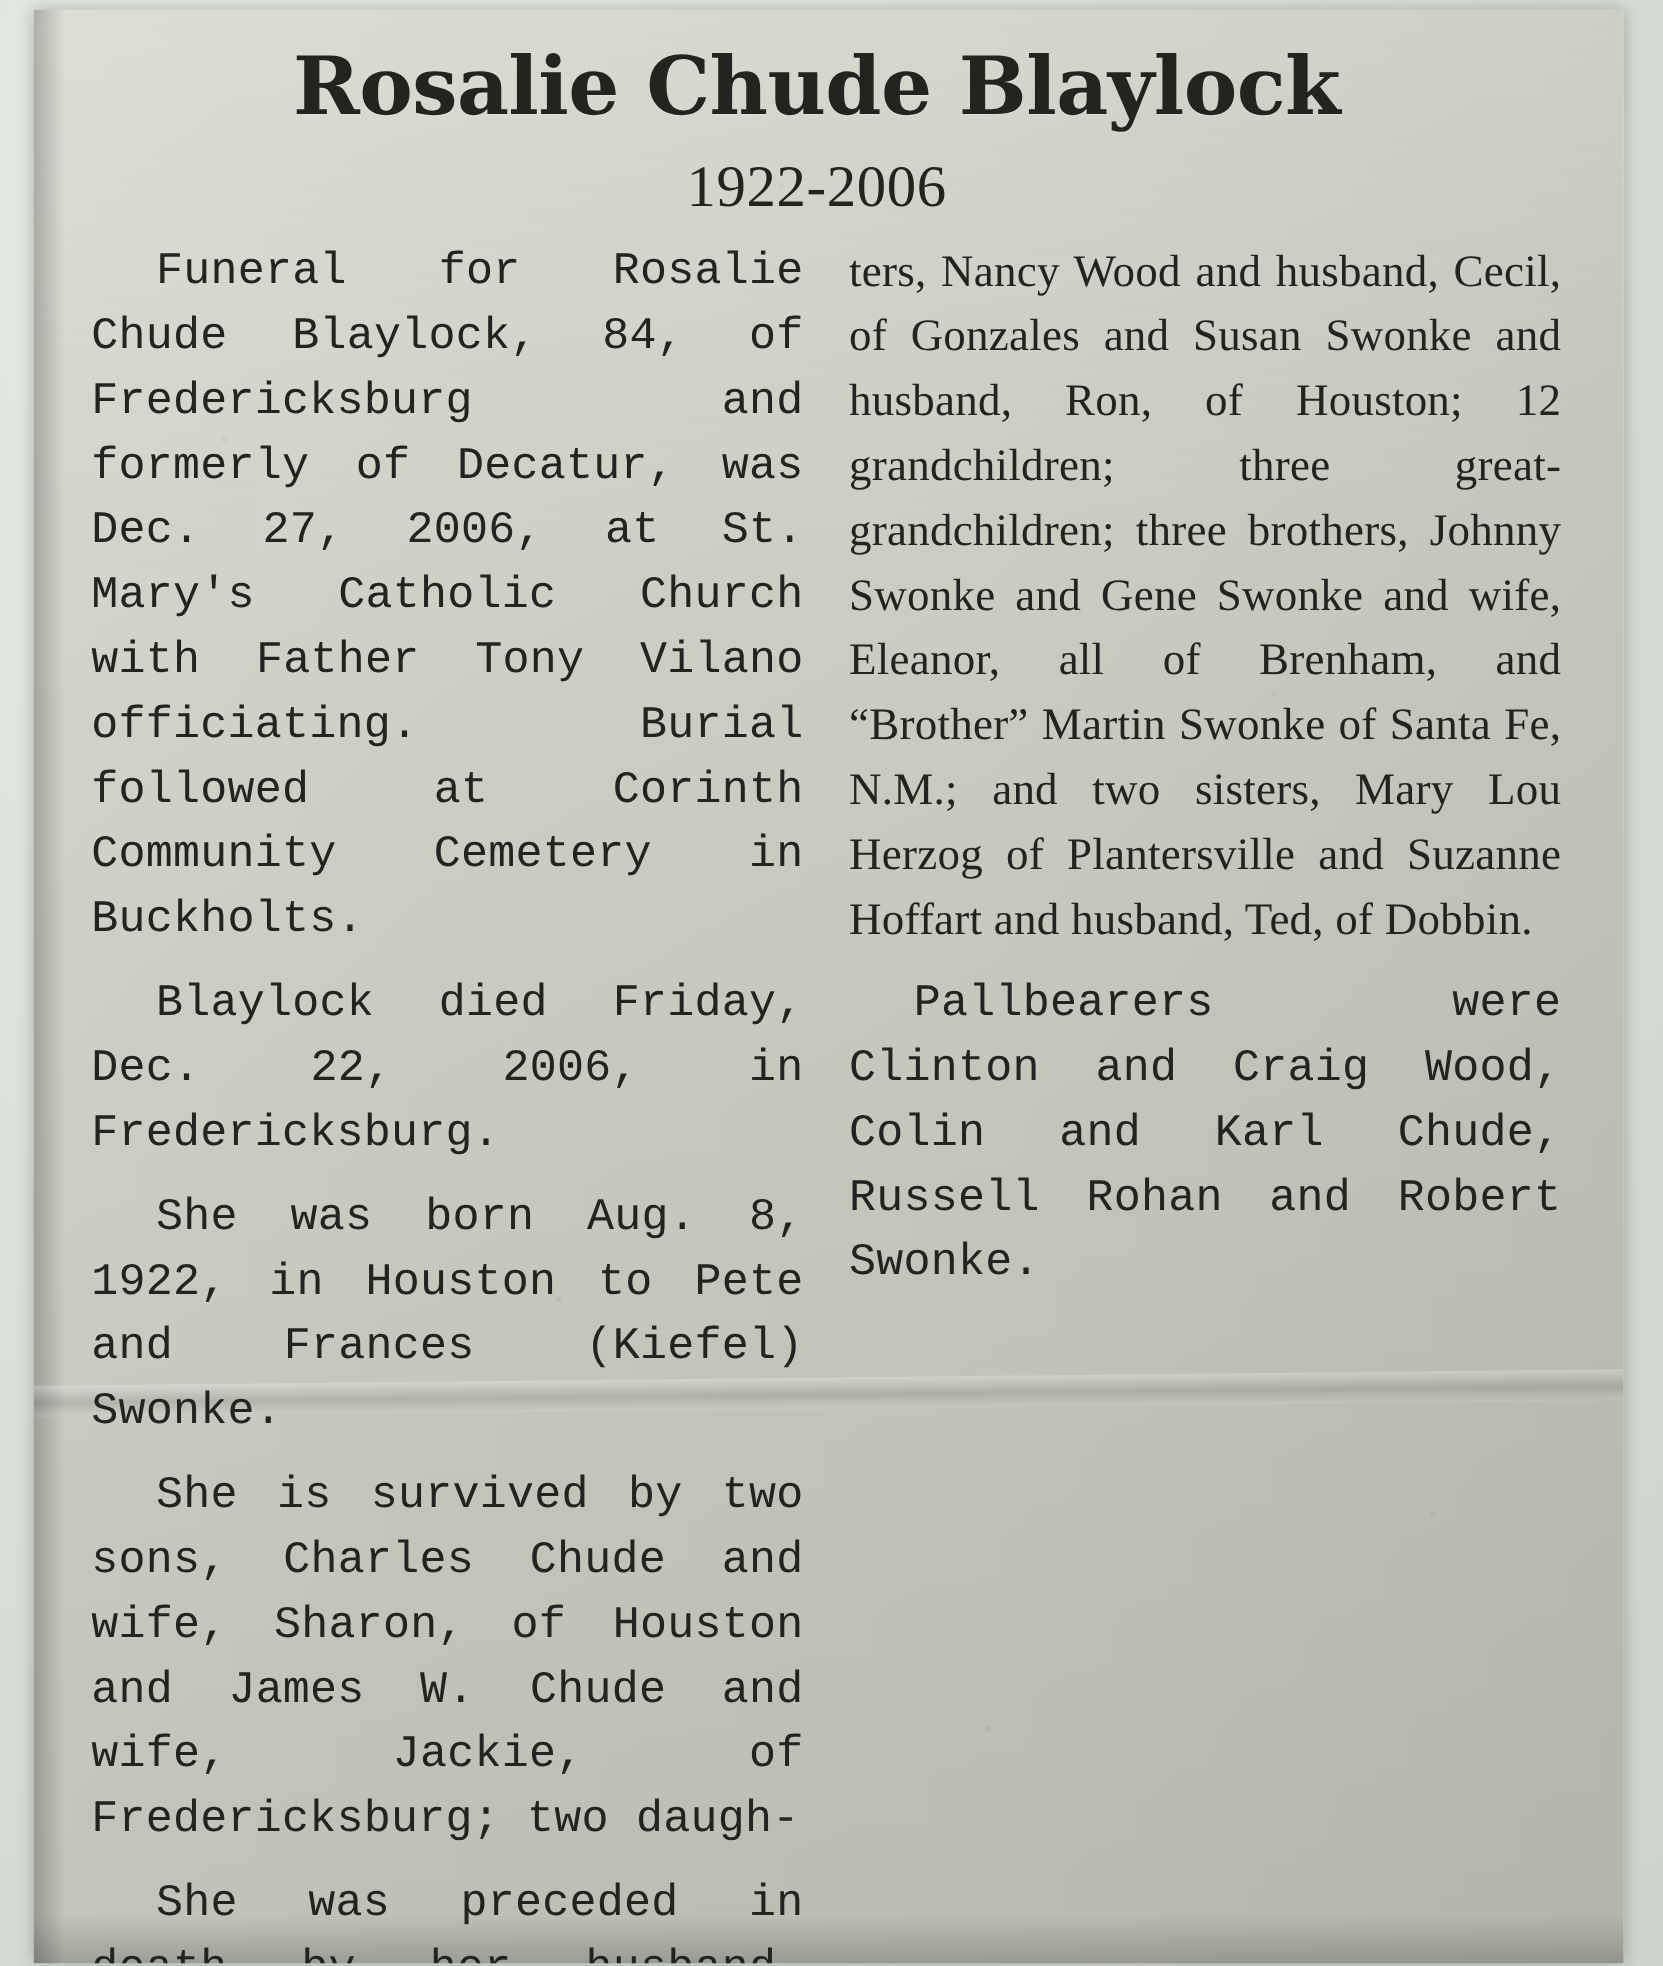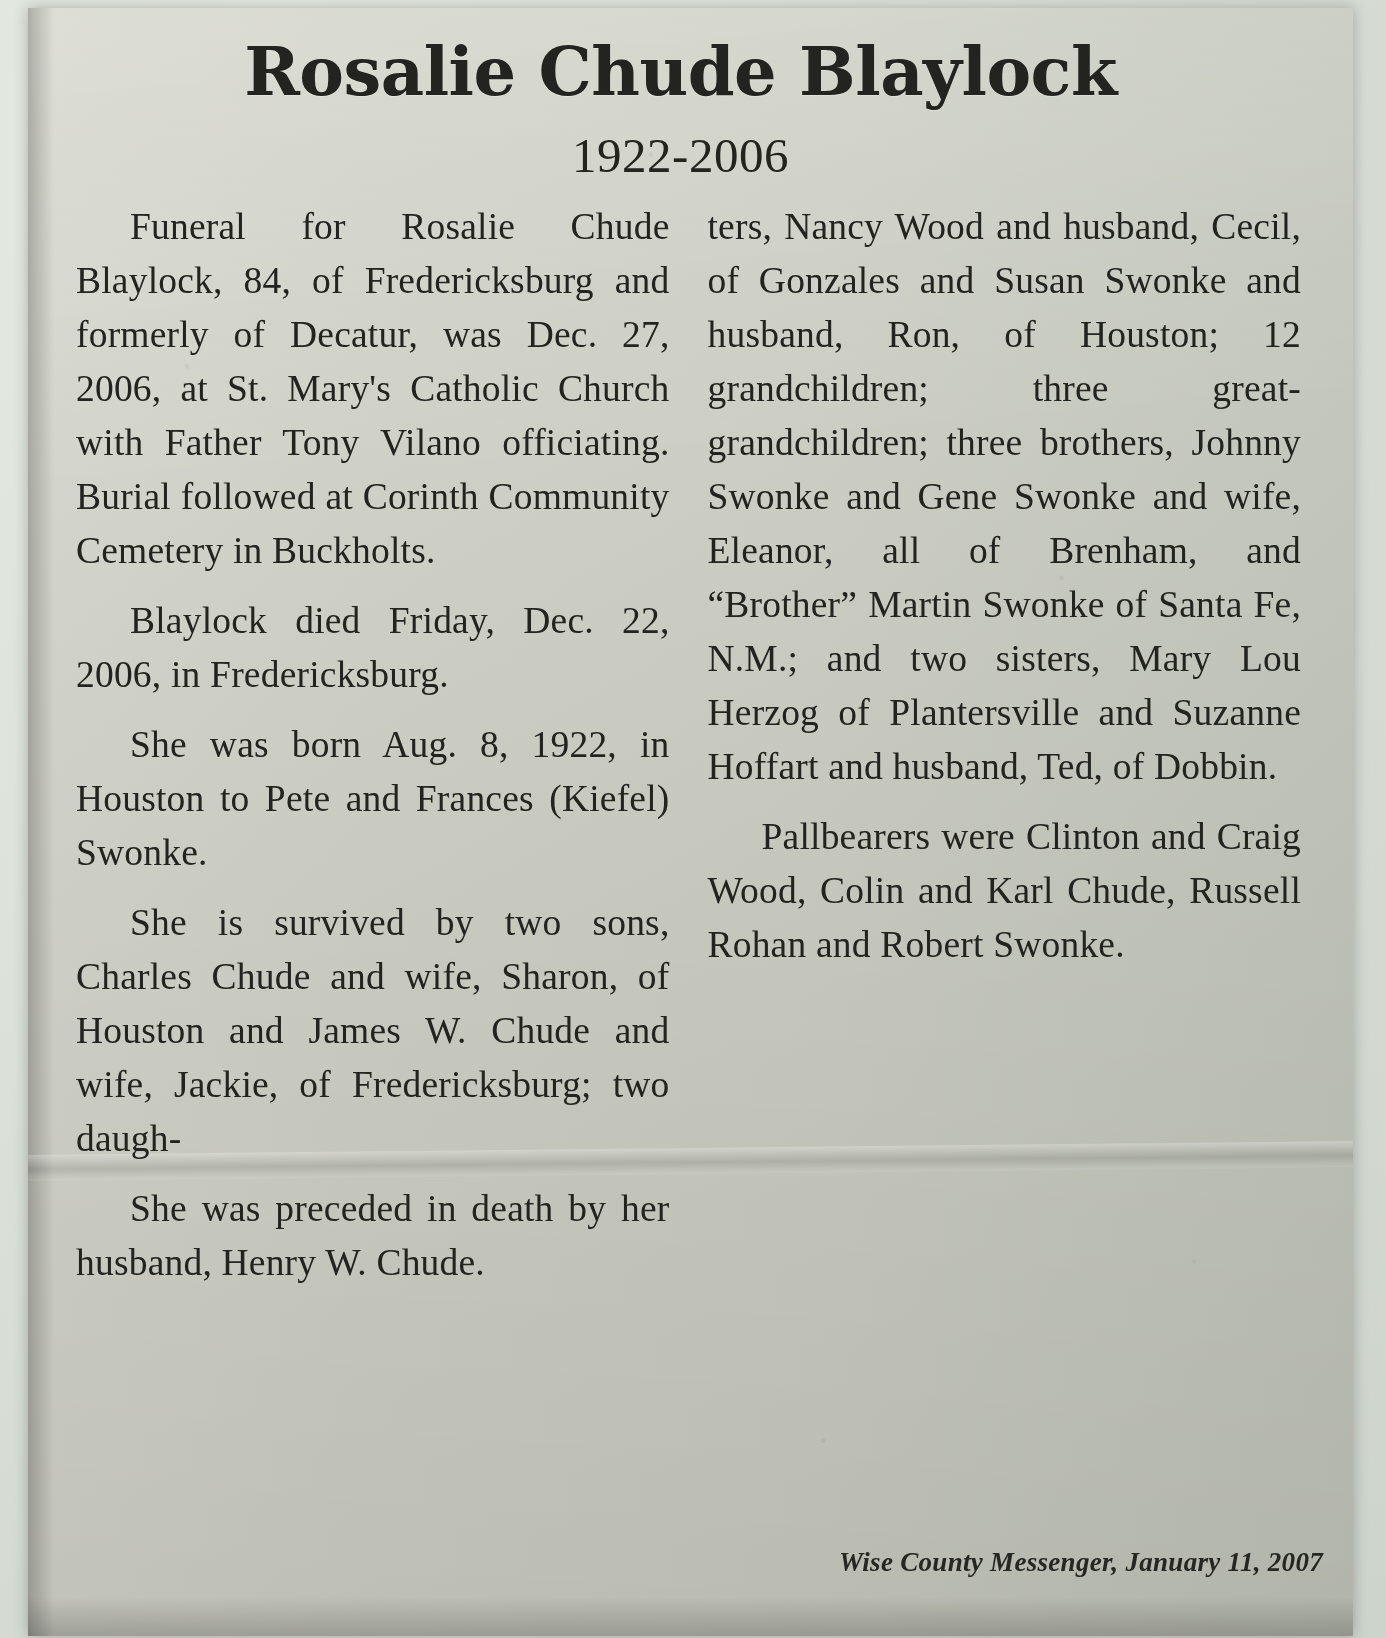--- a/index.html
+++ b/index.html
@@ -112,21 +112,21 @@
   .para {
     font-family: "Liberation Serif", serif;
     font-size: 37.5px;
     line-height: 54px;
     color: #232320;
     text-align: justify;
     text-justify: inter-word;
     margin: 0;
     letter-spacing: 0.2px;
   }
-  .para.indent { text-indent: 54px; }
+  .para.indent { text-indent: 54px; font-family: Liberation Mono, monospace; }
   .para + .para { margin-top: 16px; }
 
   #credit {
     position: absolute;
     right: 30px;
     bottom: 58px;
     width: 620px;
     text-align: right;
     font-family: "Liberation Serif", serif;
     font-style: italic;
@@ -162,14 +162,13 @@
       <p class="para indent">She was preceded in death by her husband, Henry W. Chude.</p>
     </div>
 
     <div class="column">
       <p class="para">ters, Nancy Wood and husband, Cecil, of Gonzales and Susan Swonke and husband, Ron, of Houston; 12 grandchildren; three great-grandchildren; three brothers, Johnny Swonke and Gene Swonke and wife, Eleanor, all of Brenham, and “Brother” Martin Swonke of Santa Fe, N.M.; and two sisters, Mary Lou Herzog of Plantersville and Suzanne Hoffart and husband, Ted, of Dobbin.</p>
       <p class="para indent">Pallbearers were Clinton and Craig Wood, Colin and Karl Chude, Russell Rohan and Robert Swonke.</p>
     </div>
 
   </div>
 
-  <div id="credit">Wise County Messenger, January 11, 2007</div>
 </div>
 
 </body></html>

